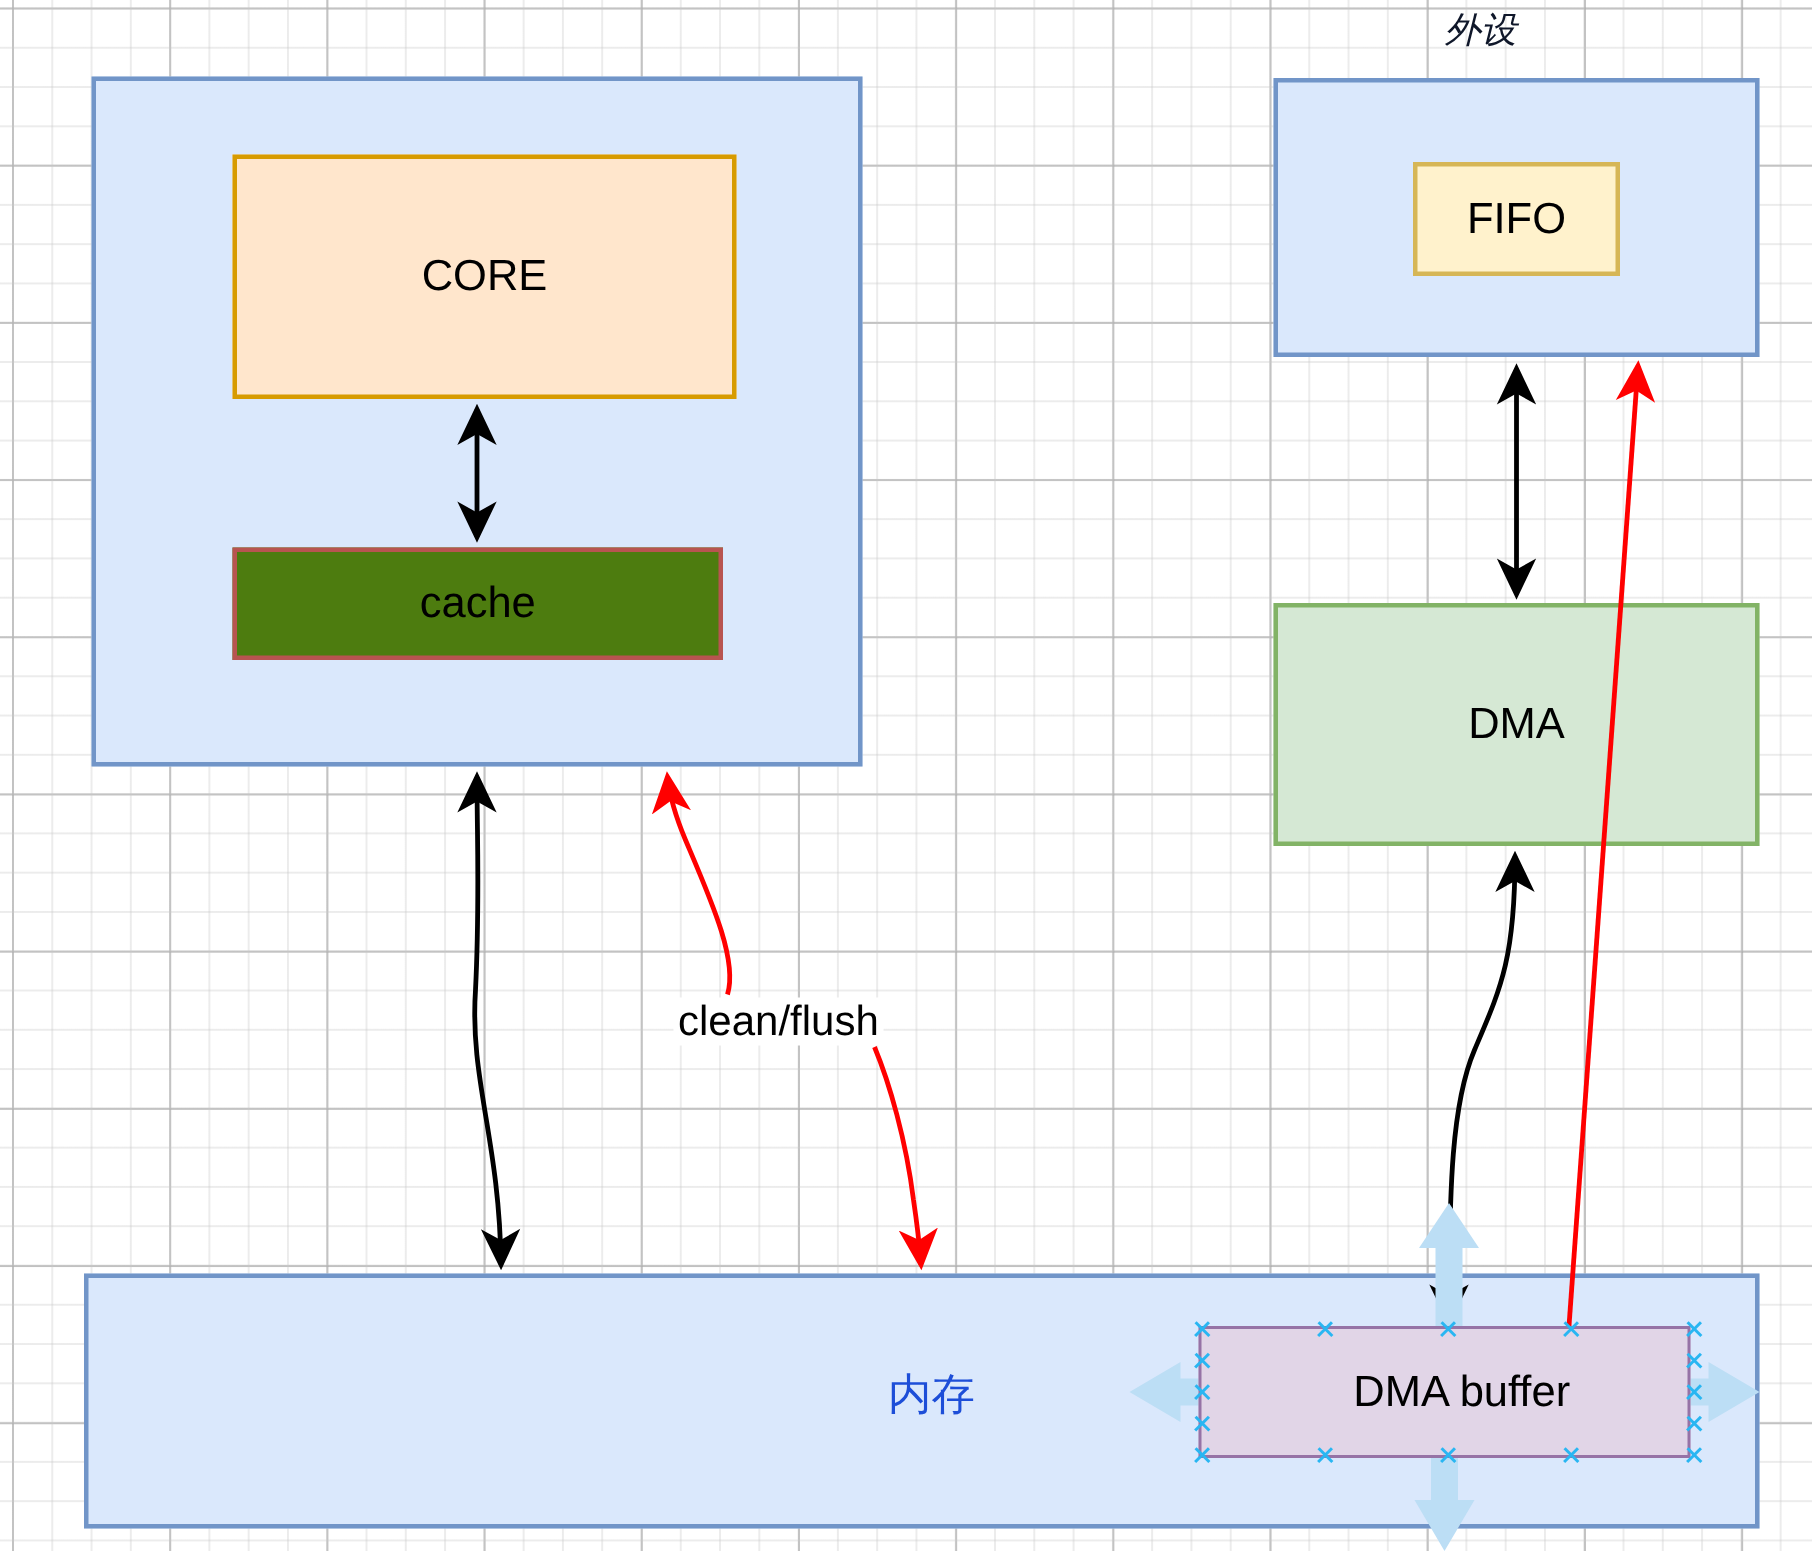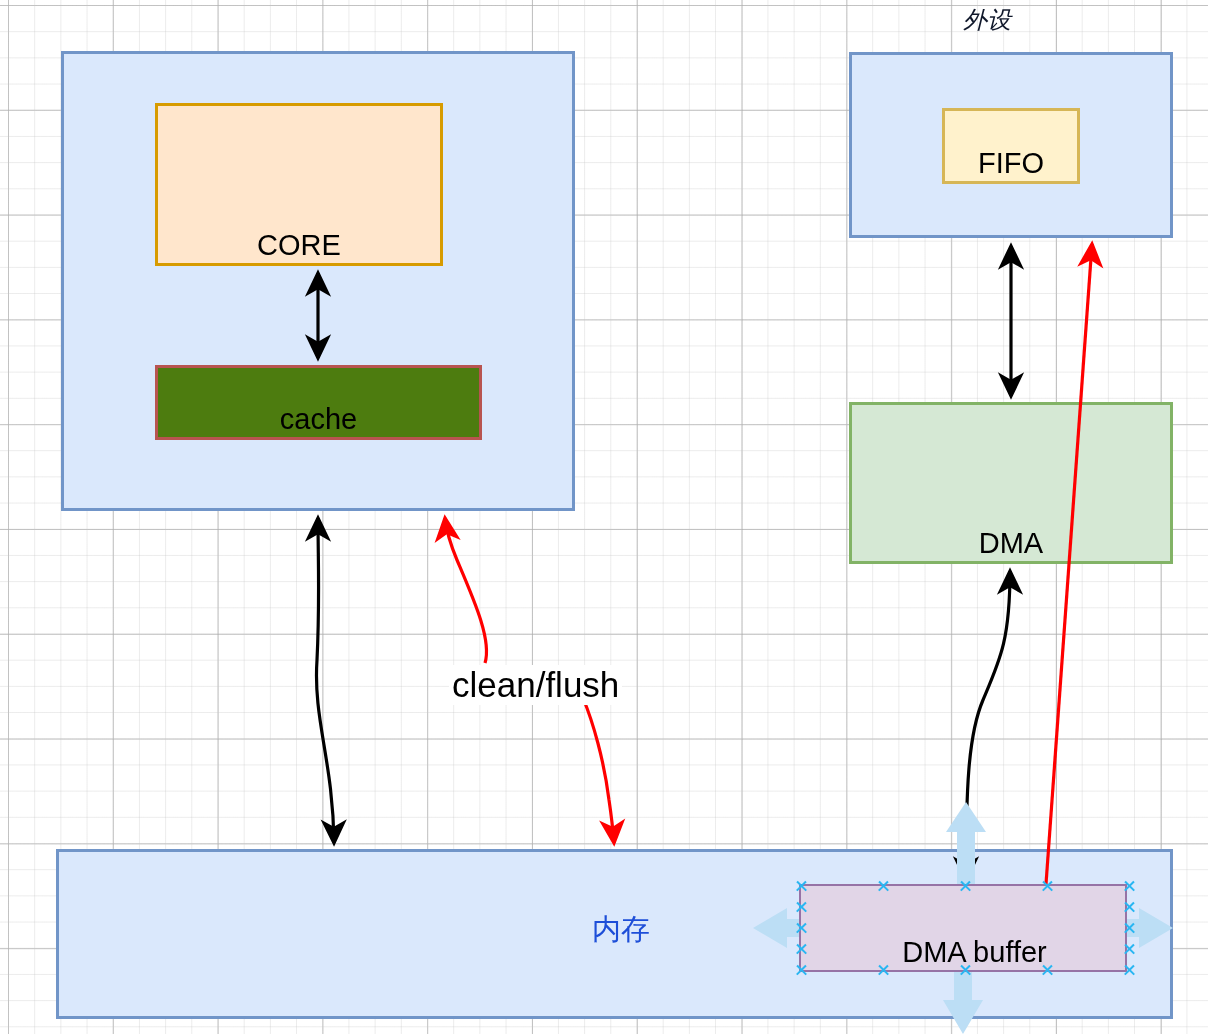--- a/index.html
+++ b/index.html
@@ -30,21 +30,21 @@
       26.2px 26.2px,
       104.8px 104.8px,
       104.8px 104.8px;
     background-position: 8px 5px, 8px 5px, 8px 5px, 8px 5px;
     pointer-events: none;
   }
   .node {
     position: absolute;
     box-sizing: border-box;
     display: flex;
-    align-items: flex-end;
+    align-items: center;
     justify-content: center;
     color: #000000;
   }
   .node-label {
     white-space: nowrap;
     line-height: 1.2;
   }
   
   .blue-box {
     background: #dae8fc;
@@ -66,21 +66,21 @@
     background: #d5e8d4;
     border: 3px solid #82b366;
   }
   .purple-box {
     background: #e1d5e7;
     border: 2px solid #9673a6;
   }
 
   
   #cpu-container { left: 61px;  top: 51px;  width: 514px; height: 460px; }
-  #core-node     { left: 155px; top: 103px; width: 288px; height: 163px; font-size: 29px; }
+  #core-node     { left: 155px; top: 103px; width: 336px; height: 163px; font-size: 29px; }
   #cache-node    { left: 155px; top: 365px; width: 327px; height: 75px;  font-size: 29px; }
 
   #peripheral-container { left: 849px; top: 52px;  width: 324px; height: 186px; }
   #fifo-node            { left: 942px; top: 108px; width: 138px; height: 76px; font-size: 29px; }
   #dma-node             { left: 849px; top: 402px; width: 324px; height: 162px; font-size: 29px; }
 
   #memory-node { left: 56px; top: 849px; width: 1117px; height: 170px; }
   #memory-label {
     position: absolute;
     left: 560px;
@@ -97,21 +97,21 @@
     left: 0; top: 0;
     width: 1208px;
     height: 1034px;
     overflow: visible;
     pointer-events: none;
   }
   #edge-label-cleanflush {
     position: absolute;
     left: 449px;
     top: 665px;
-    font-size: 35px;
+    font-size: 28px;
     color: #000000;
     background: #ffffff;
     padding: 0 3px;
     white-space: nowrap;
   }
   #peripheral-title {
     position: absolute;
     left: 963px;
     top: 4px;
     font-size: 24px;

